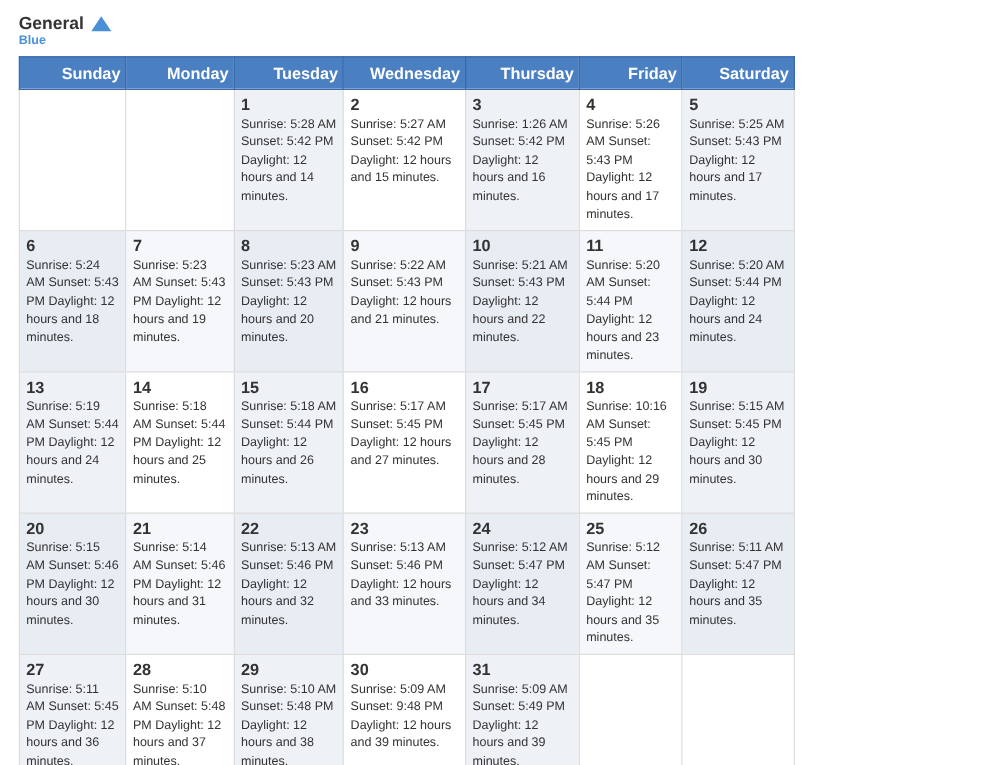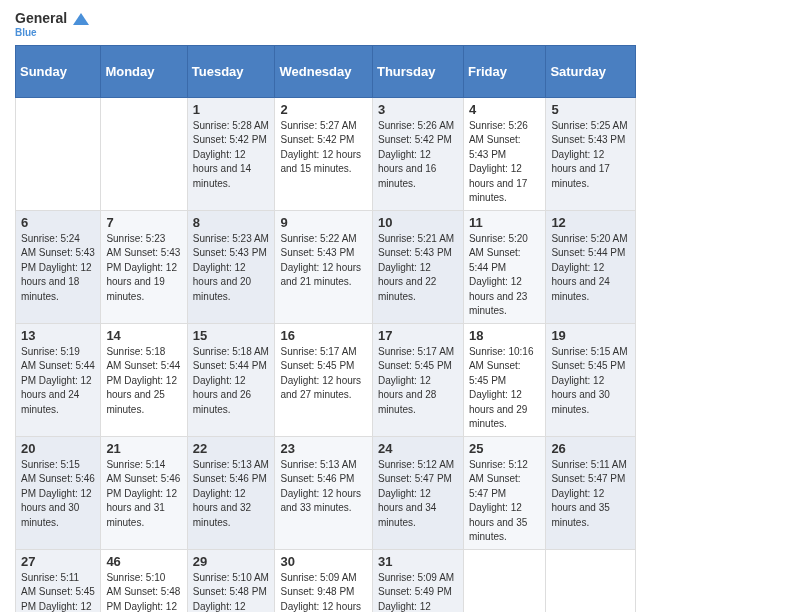--- a/index.html
+++ b/index.html
@@ -42,22 +42,22 @@
     .calendar {
       width: 100%;
       border-collapse: collapse;
       border: 1px solid #ccc;
     }
     .calendar th {
       background: #4a7fc1;
       color: #fff;
       font-size: 13px;
       font-weight: bold;
-      padding: 18px 4px;
-      text-align: left;
+      padding: 5px 4px;
+      text-align: right;
       border: 1px solid #3a6aaa;
     }
     .calendar td {
       vertical-align: top;
       width: 113px;
       padding: 4px 5px;
       border: 1px solid #ddd;
       background: #fff;
       font-size: 10.5px;
       color: #333;
@@ -128,21 +128,21 @@
 Daylight: 12 hours and 14 minutes.</div>
           </td>
           <td>
             <span class="day-num">2</span>
             <div class="day-info">Sunrise: 5:27 AM
 Sunset: 5:42 PM
 Daylight: 12 hours and 15 minutes.</div>
           </td>
           <td>
             <span class="day-num">3</span>
-            <div class="day-info">Sunrise: 5:26 AM
+            <div class="day-info">Sunrise: 1:26 AM
 Sunset: 5:42 PM
 Daylight: 12 hours and 16 minutes.</div>
           </td>
           <td>
             <span class="day-num">4</span>
             <div class="day-info">Sunrise: 5:26 AM
 Sunset: 5:43 PM
 Daylight: 12 hours and 17 minutes.</div>
           </td>
           <td>
@@ -285,21 +285,21 @@
           </td>
         </tr>
         <tr>
           <td>
             <span class="day-num">27</span>
             <div class="day-info">Sunrise: 5:11 AM
 Sunset: 5:45 PM
 Daylight: 12 hours and 36 minutes.</div>
           </td>
           <td>
-            <span class="day-num">46</span>
+            <span class="day-num">28</span>
             <div class="day-info">Sunrise: 5:10 AM
 Sunset: 5:48 PM
 Daylight: 12 hours and 37 minutes.</div>
           </td>
           <td>
             <span class="day-num">29</span>
             <div class="day-info">Sunrise: 5:10 AM
 Sunset: 5:48 PM
 Daylight: 12 hours and 38 minutes.</div>
           </td>

